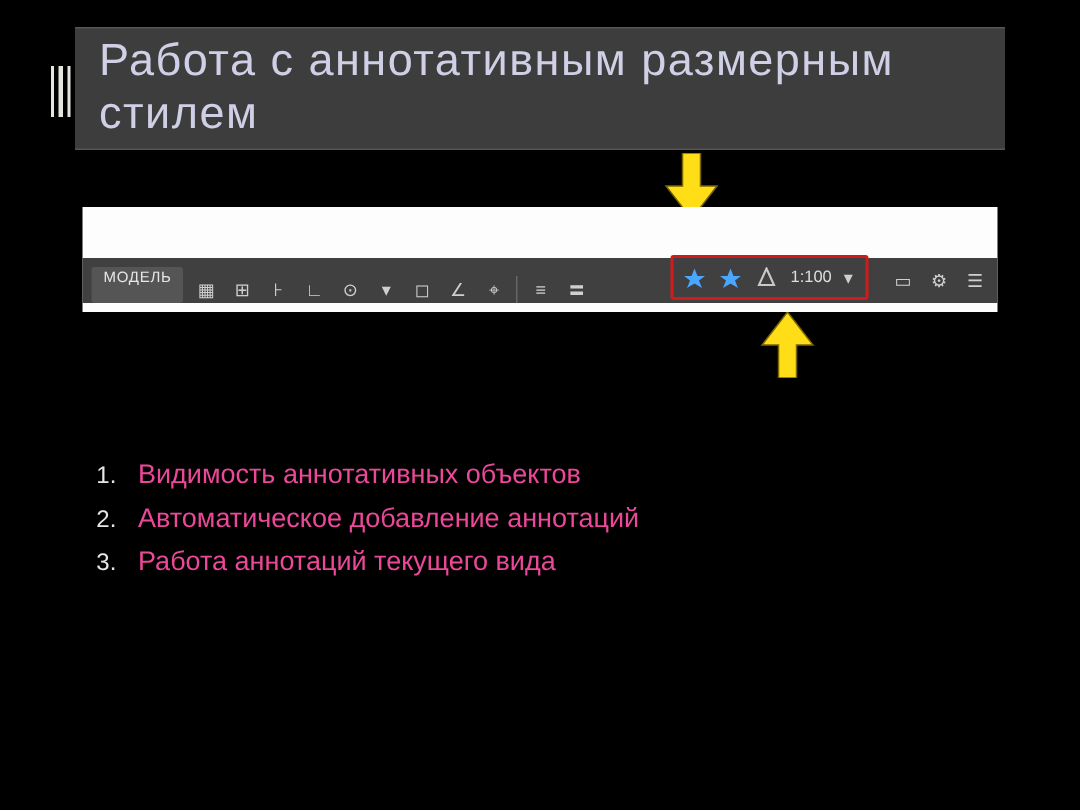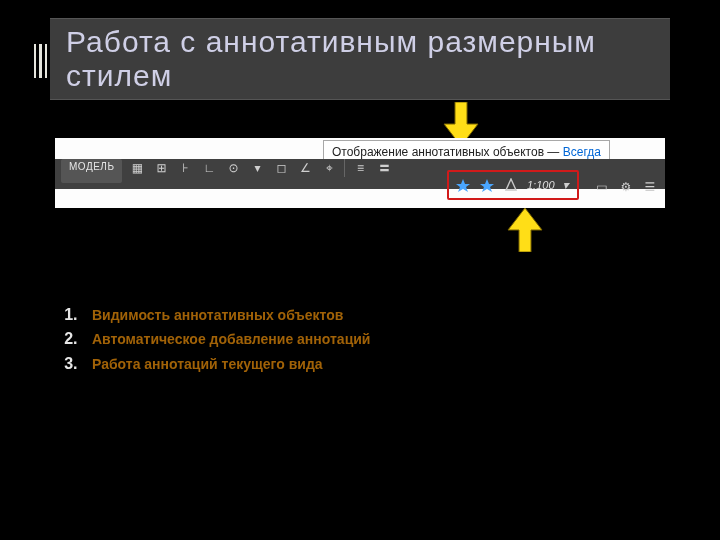--- a/index.html
+++ b/index.html
@@ -29,43 +29,43 @@
 
   
   .title-ribbon {
     position: absolute;
     left: 50px; top: 18px;
     width: 620px; height: 82px;
     background: #3d3d3d;
     box-sizing: border-box;
     border-top: 1px solid #555; border-bottom: 1px solid #555;
     padding: 6px 16px 6px 16px;
-    display: flex; align-items: center;
+    display: flex; align-items: flex-end;
   }
   .title-ribbon h1 {
     margin: 0;
     font-size: 30px; font-weight: 400;
     color: #cfcfe6;
     line-height: 1.15;
     letter-spacing: 1px;
   }
 
   
   .sbshot {
     position: absolute;
     left: 55px; top: 138px;
     width: 610px; height: 70px;
     background: #fdfdfd;
   }
   .sbshot .bar {
     position: absolute;
-    left: 0; bottom: 19px;
+    left: 0; bottom: 6px;
     width: 100%; height: 30px;
     background: #404040;
-    display: flex; align-items: flex-start;
+    display: flex; align-items: flex-end;
     font-size: 11px;
     color: #d6d6d6;
   }
   .model-btn {
     background: #555; color: #e6e6e6;
     height: 20px; margin-left: 6px;
     padding: 2px 8px; border-radius: 2px;
     font-size: 10px; letter-spacing: 0.5px;
   }
   .sb-icon {
@@ -73,21 +73,21 @@
     display: flex; align-items: center; justify-content: center;
     color: #cfcfcf; font-size: 12px;
   }
   .sb-sep { width: 1px; height: 18px; background: #666; margin-left: 6px; }
   .anno-group {
     position: absolute;
     left: 392px; bottom: 8px;
     width: 128px; height: 26px;
     border: 2px solid #d11a1a;
     border-radius: 2px;
-    display: flex; align-items: center; font-style: italic;
+    display: flex; align-items: center;
   }
   .anno-icon {
     width: 20px; height: 20px; margin-left: 4px;
     display: flex; align-items: center; justify-content: center;
     color: #4aa6ff; font-size: 14px;
   }
   .scale-label {
     margin-left: 6px; color: #dedede; font-size: 11px;
   }
   .right-icons {
@@ -116,24 +116,23 @@
     width: 624px;
     font-size: 18px; line-height: 1.55;
     color: #f0f0f0;
   }
   .body-text p { margin: 0 0 6px 0; text-indent: 28px; }
   ol.items {
     margin: 6px 0 0 0; padding: 0 0 0 34px;
     color: #eee;
   }
   ol.items li {
-    color: #a16207;
-    font-size: 14px; line-height: 1.6;
+    color: #ec4899;
+    font-size: 18px; line-height: 1.6;
     padding-left: 10px;
-    font-weight: bold;
   }
   ol.items li::marker { color: #e6e6e6; font-size: 16px; }
 </style>
 </head>
 <body>
 
 <div class="slide">
 
   <div class="side-bars">
     <span></span>
@@ -147,24 +146,20 @@
     <h1>Работа  с  аннотативным  размерным  стилем</h1>
   </div>
 
   <div class="arrow" style="left:438px; top:102px;">
     <svg width="46" height="44" viewBox="0 0 46 44">
       <polygon points="17,0 29,0 29,22 40,22 23,44 6,22 17,22" fill="#ffde17" stroke="#7a6400" stroke-width="1"></polygon>
     </svg>
   </div>
 
   <div class="sbshot">
-    <div class="tooltip-box">
-      <span>Отображение аннотативных объектов —</span>
-      <span class="tval">Всегда</span>
-    </div>
 
     <div class="bar">
       <div class="model-btn">МОДЕЛЬ</div>
       <div class="sb-icon">▦</div>
       <div class="sb-icon">⊞</div>
       <div class="sb-icon">⊦</div>
       <div class="sb-icon">∟</div>
       <div class="sb-icon">⊙</div>
       <div class="sb-icon">▾</div>
       <div class="sb-icon">◻</div>

